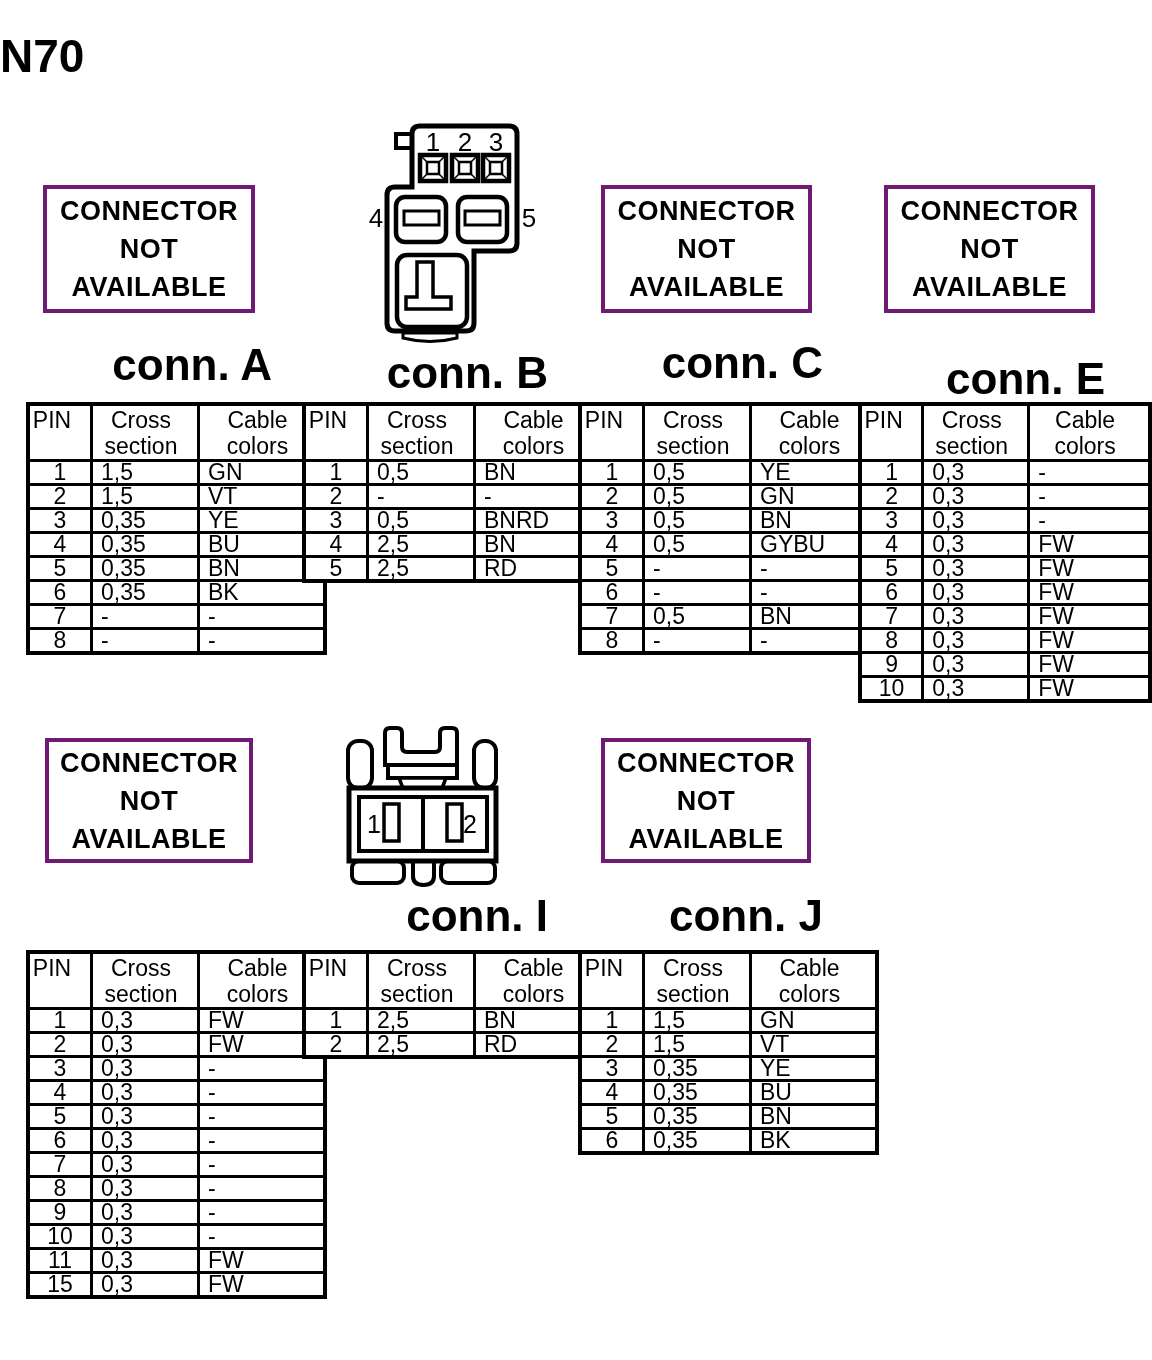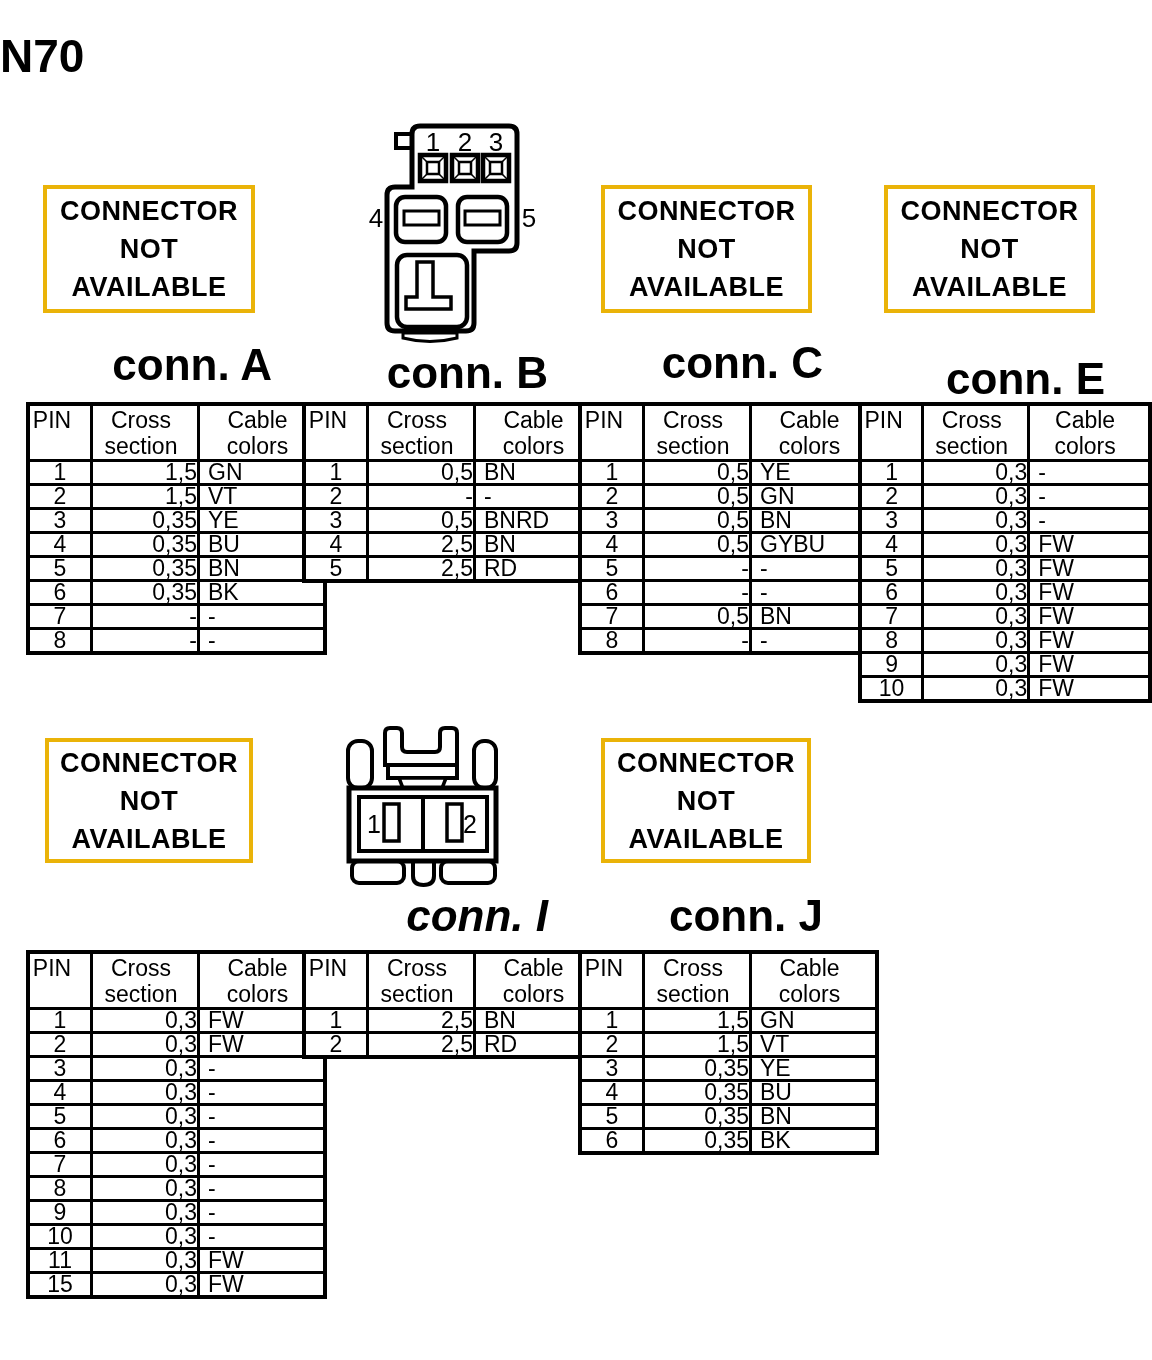--- a/index.html
+++ b/index.html
@@ -5,53 +5,53 @@
   html,body { margin:0; padding:0; background:#ffffff; }
   .page {
     position:relative; width:1152px; height:1360px; background:#ffffff;
     color:#000; font-family:"Liberation Sans", sans-serif; overflow:hidden;
   }
   .title {
     position:absolute; left:0; top:33px; width:1116px; text-align:left;
     font-size:46px; font-weight:bold; line-height:1;
   }
   .na-box {
-    position:absolute; box-sizing:border-box; border:4px solid #eab308; background:#fff;
+    position:absolute; box-sizing:border-box; border:4px solid #701a75; background:#fff;
     display:flex; flex-direction:column; justify-content:center; align-items:center;
     text-align:center; font-weight:bold; font-size:27px; line-height:38px; letter-spacing:0.5px;
   }
   #na-A { left:43px;  top:185px; width:212px; height:128px; }
   #na-C { left:601px; top:185px; width:211px; height:128px; }
   #na-E { left:884px; top:185px; width:211px; height:128px; }
   #na-H { left:45px;  top:738px; width:208px; height:125px; }
   #na-J { left:601px; top:738px; width:210px; height:125px; }
 
   .conn-label {
     position:absolute; font-size:44px; font-weight:bold; line-height:1; text-align:right;
   }
   #label-A { left:26px;  top:343px; width:246px; }
   #label-B { left:302px; top:351px; width:246px; }
   #label-C { left:578px; top:341px; width:245px; }
   #label-E { left:858px; top:357px; width:247px; }
   #label-H { left:26px;  top:894px; width:246px; }
-  #label-I { left:302px; top:894px; width:246px;font-style:italic; }
+  #label-I { left:302px; top:894px; width:246px; }
   #label-J { left:578px; top:894px; width:245px; }
 
   table.pin-table {
     position:absolute; border-collapse:collapse; table-layout:fixed;
     background:#fff; font-size:23px; border:4px solid #000;
   }
   .pin-table th, .pin-table td { border:3px solid #000; overflow:hidden; }
   .pin-table th {
     font-weight:normal; vertical-align:top; text-align:center;
     height:49px; padding:1px 16px 0 0; line-height:26px;
   }
   .pin-table td { height:21px; line-height:21px; padding:0; }
   .col-pin   { width:44px;  text-align:center; }
-  .col-cross { width:80px;  text-align:right; padding-left:8px !important; }
+  .col-cross { width:80px;  text-align:left; padding-left:8px !important; }
   .col-cable { width:99px;  text-align:left; padding-left:8px !important; }
 
   #table-A { left:26px;  top:402px; }
   #table-B { left:302px; top:402px; }
   #table-C { left:578px; top:402px; }
   #table-E { left:858px; top:402px; }
   #table-H { left:26px;  top:950px; }
   #table-I { left:302px; top:950px; }
   #table-J { left:578px; top:950px; }
 

